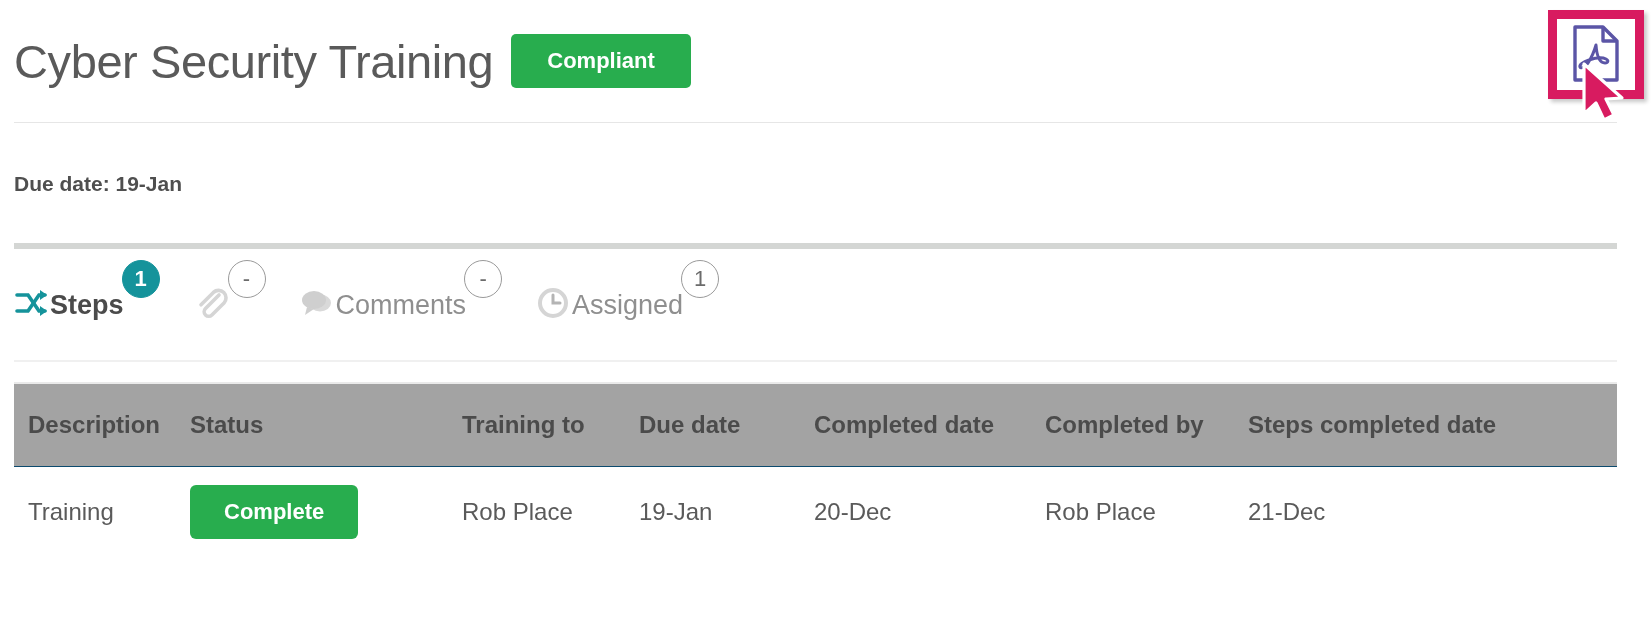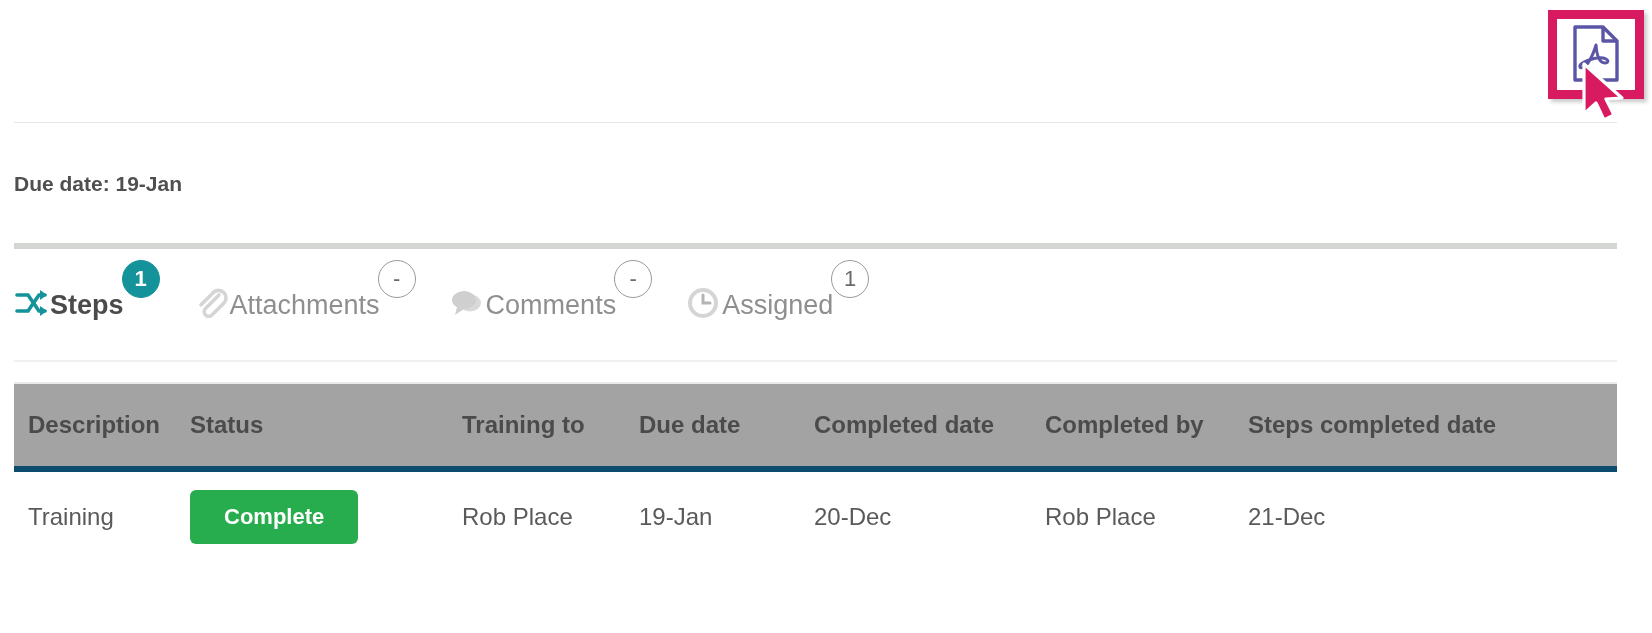--- a/index.html
+++ b/index.html
@@ -191,21 +191,21 @@
     vertical-align: middle;
     white-space: nowrap;
   }
   table.steps-table thead th:first-child { padding-left: 14px; }
 
   table.steps-table tbody td {
     font-size: 24px;
     color: #5a5a5a;
     padding: 18px 0;
     vertical-align: middle;
-    border-top: 6px solid #0c4a6e;
+    border-top: 1px solid #0c4a6e;
     white-space: nowrap;
   }
   table.steps-table tbody td:first-child { padding-left: 14px; }
 
   .cell-status-btn {
     display: inline-block;
     background: #28ad4e;
     color: #ffffff;
     font-size: 22px;
     font-weight: bold;
@@ -223,20 +223,24 @@
   .col-due   { width: 175px; }
   .col-cdate { width: 231px; }
   .col-cby   { width: 203px; }
   .col-scdate{ width: 369px; }
 </style>
 </head>
 <body>
 
 <div class="page">
 
+  <div class="header-row">
+    <div class="page-title">Cyber Security Training</div>
+    <button class="status-pill">Compliant</button>
+  </div>
   <div class="header-divider"></div>
 
   <div class="pdf-highlight"></div>
   <div class="pdf-icon-wrap">
     <svg viewBox="0 0 48 57" width="48" height="57">
       <path d="M3 2 h28 l14 14 v39 h-42 z" fill="#ffffff" stroke="#5b55a6" stroke-width="3.4" stroke-linejoin="round"></path>
       <path d="M31 2 v14 h14" fill="none" stroke="#5b55a6" stroke-width="3.4" stroke-linejoin="round"></path>
       <path d="M24 20 c-2 7 -4 12 -8 18 c-3 4 -7 6 -8 4 c-1 -2 3 -5 9 -7 c6 -2 13 -3 17 -1 c3 1.6 2 4 -1 4 c-4 0 -8 -4 -9 -18 z" fill="none" stroke="#5b55a6" stroke-width="3" stroke-linejoin="round" stroke-linecap="round"></path>
     </svg>
   </div>
@@ -266,21 +270,20 @@
       <span class="tab-label">Steps</span>
       <span class="tab-badge">1</span>
     </div>
 
     <div class="tab">
       <span class="tab-icon">
         <svg viewBox="0 0 34 34" width="34" height="34">
           <path d="M25 9 L11.5 22.5 a4.5 4.5 0 0 0 6.4 6.4 L30 17 a7.5 7.5 0 0 0 -10.6 -10.6 L7 18.8" fill="none" stroke="#d5d5d5" stroke-width="3.6" stroke-linecap="round" stroke-linejoin="round"></path>
         </svg>
       </span>
-      <span class="tab-label">Attachments</span>
       <span class="tab-badge">-</span>
     </div>
 
     <div class="tab">
       <span class="tab-icon">
         <svg viewBox="0 0 34 34" width="34" height="34">
           <ellipse cx="20" cy="17" rx="11" ry="8.5" fill="#d9d9d9"></ellipse>
           <ellipse cx="14" cy="14" rx="12" ry="9" fill="#cfcfcf"></ellipse>
           <path d="M7 21 L5 29 L14 23 Z" fill="#cfcfcf"></path>
         </svg>

